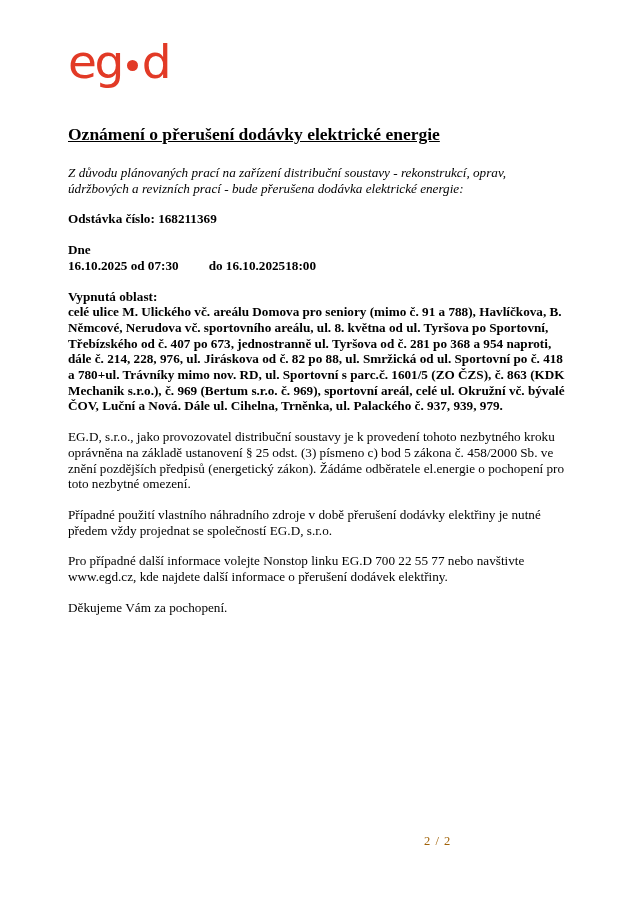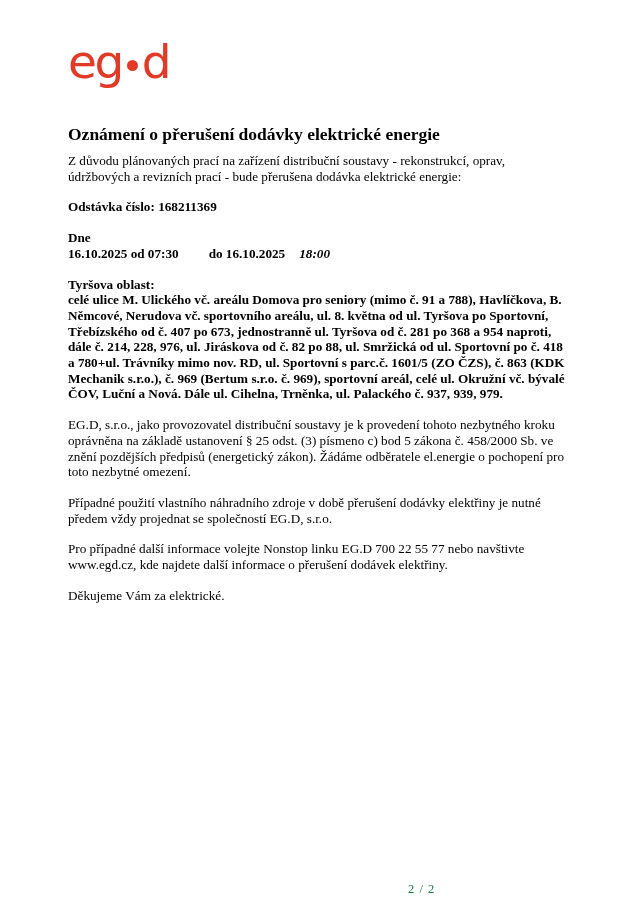--- a/index.html
+++ b/index.html
@@ -38,44 +38,44 @@
     border-radius: 50%;
     vertical-align: 7px;
     margin: 0 4px 0 5px;
   }
   
   .doc-title {
     margin: 30px 0 0 0;
     font-size: 17.5px;
     line-height: 21px;
     font-weight: bold;
+    text-decoration: underline;
   }
   
   .para {
     font-size: 13.2px;
     line-height: 15.7px;
     margin: 15px 0 0 0;
   }
   .para.tight {
     margin-top: 0;
   }
   .b { font-weight: bold; }
-  .intro { margin-top: 8px; }
+  .intro { margin-top: 20px; font-style: italic; }
   .date-to-group { margin-left: 30px; }
-  .date-to-time { margin-left: 14px; font-style: italic; }
+  .date-to-time { margin-left: 0; }
   .sig { margin-top: 14px; }
   
   .page-number {
     position: absolute;
-    left: 408px;
+    left: 424px;
     top: 834px;
     font-size: 12.5px;
-    color: #15803d;
+    color: #a16207;
     letter-spacing: 1px;
-    margin-top: 48px;
   }
 </style>
 </head>
 <body style="--brand: #e23a26;">
 
 <div class="page">
 
   <div class="logo">
     <span>eg</span><span class="logo-dot"></span><span>d</span>
   </div>
@@ -87,28 +87,28 @@
   <p class="para b">
     <span>Odstávka číslo:</span>
     <span>168211369</span>
   </p>
 
   <p class="para b">Dne</p>
   <p class="para b tight">
     <span>16.10.2025 od 07:30</span><span class="date-to-group">do 16.10.2025</span><span class="date-to-time">18:00</span>
   </p>
 
-  <p class="para b">Tyršova oblast:</p>
+  <p class="para b">Vypnutá oblast:</p>
   <p class="para b tight">celé ulice M. Ulického vč. areálu Domova pro seniory (mimo č. 91 a 788), Havlíčkova, B. Němcové, Nerudova vč. sportovního areálu, ul. 8. května od ul. Tyršova po Sportovní, Třebízského od č. 407 po 673, jednostranně ul. Tyršova od č. 281 po 368 a 954 naproti, dále č. 214, 228, 976, ul. Jiráskova od č. 82 po 88, ul. Smržická od ul. Sportovní po č. 418 a 780+ul. Trávníky mimo nov. RD, ul. Sportovní s parc.č. 1601/5 (ZO ČZS), č. 863 (KDK Mechanik s.r.o.), č. 969 (Bertum s.r.o. č. 969), sportovní areál, celé ul. Okružní vč. bývalé ČOV, Luční a Nová. Dále ul. Cihelna, Trněnka, ul. Palackého č. 937, 939, 979.</p>
 
   <p class="para">EG.D, s.r.o., jako provozovatel distribuční soustavy je k provedení tohoto nezbytného kroku oprávněna na základě ustanovení § 25 odst. (3) písmeno c) bod 5 zákona č. 458/2000 Sb. ve znění pozdějších předpisů (energetický zákon). Žádáme odběratele el.energie o pochopení pro toto nezbytné omezení.</p>
 
 
   <p class="para">Případné použití vlastního náhradního zdroje v době přerušení dodávky elektřiny je nutné předem vždy projednat se společností EG.D, s.r.o.</p>
 
   <p class="para">Pro případné další informace volejte Nonstop linku EG.D 700 22 55 77 nebo navštivte www.egd.cz, kde najdete další informace o přerušení dodávek elektřiny.</p>
 
-  <p class="para">Děkujeme Vám za elektrické.</p>
+  <p class="para">Děkujeme Vám za pochopení.</p>
 
 
 </div>
 
 <div class="page-number">2 / 2</div>
 
 </body></html>

